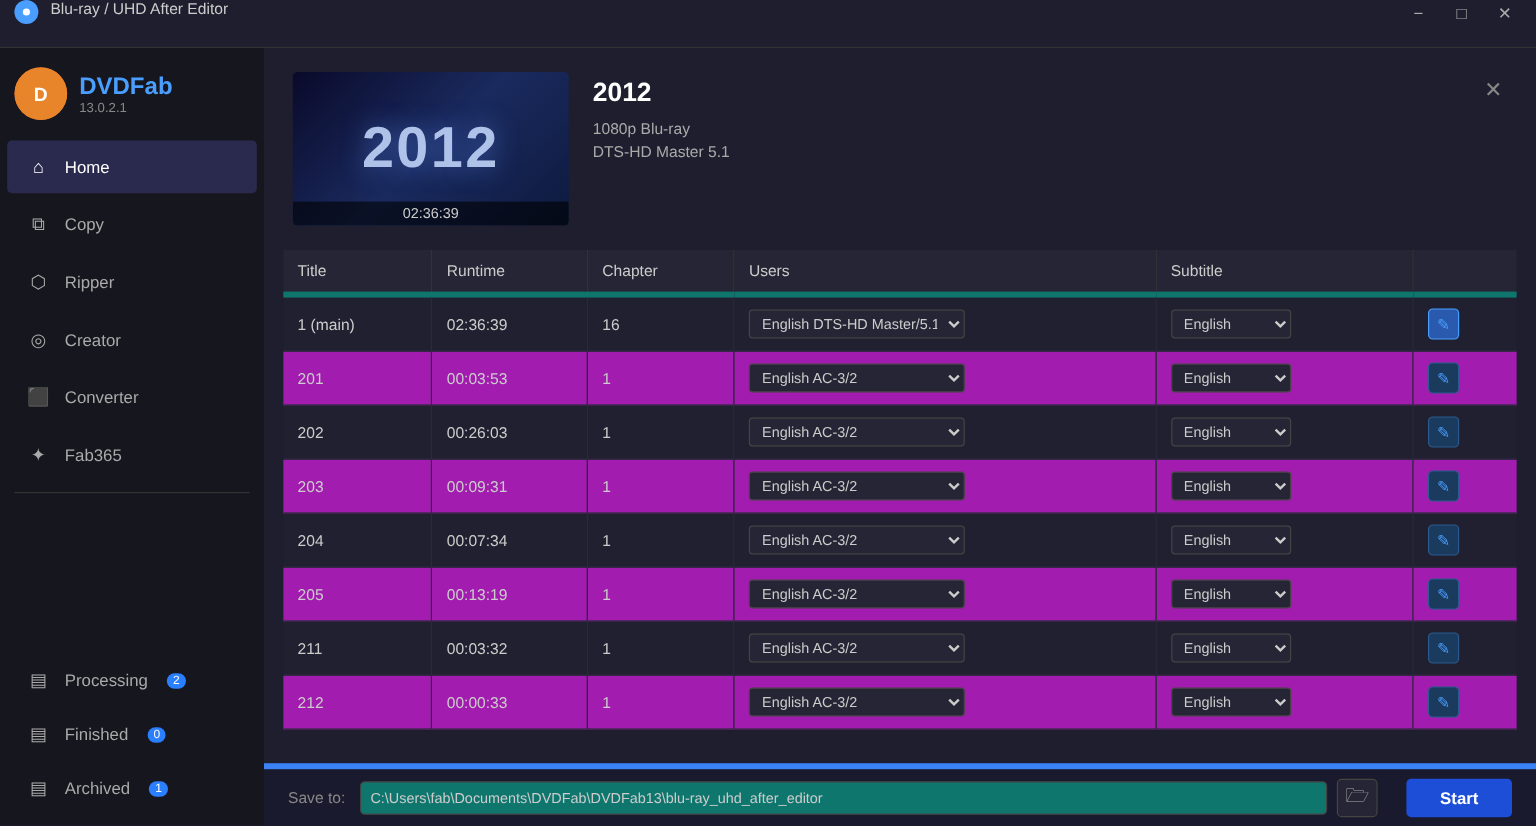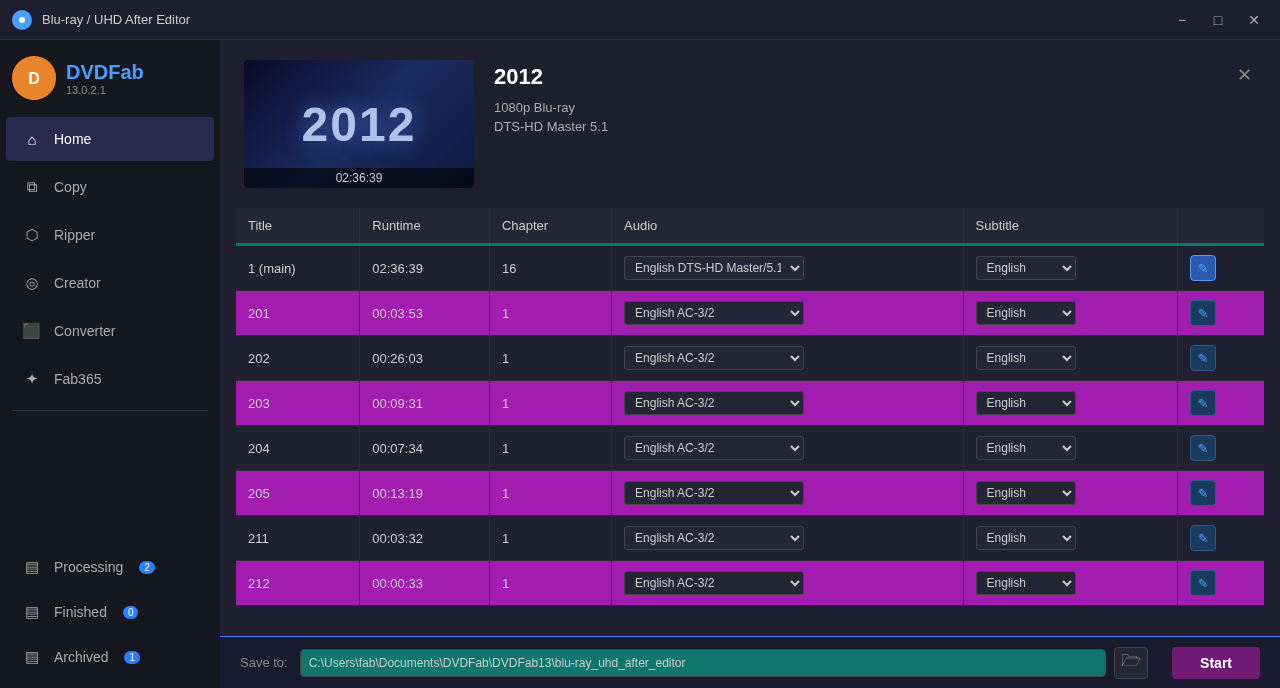--- a/index.html
+++ b/index.html
@@ -11,21 +11,20 @@
       overflow: hidden;
       display: flex;
       flex-direction: column;
     }
 
     
     .titlebar {
       height: 40px;
       background: #1e1e2e;
       display: flex;
-      align-items: center;
       padding: 0 12px;
       flex-shrink: 0;
       border-bottom: 1px solid #333;
     }
     .titlebar-icon {
       width: 20px;
       height: 20px;
       background: #4a9eff;
       border-radius: 50%;
       margin-right: 10px;
@@ -247,21 +246,21 @@
       font-size: 13px;
     }
     thead tr {
       background: #252535;
     }
     thead th {
       color: #ccc;
       padding: 10px 12px;
       text-align: left;
       font-weight: 500;
-      border-bottom: 3px solid #0f766e;
+      border-bottom: 5px solid #0f766e;
       border-right: 1px solid #333;
     }
     thead th:last-child { border-right: none; }
 
     tbody tr {
       background: #a21caf;
       border-bottom: 1px solid #2a2a3a;
     }
     tbody tr:nth-child(odd) { background: #202030; }
 
@@ -308,21 +307,21 @@
     }
     .edit-btn.active {
       background: #2a5aae;
       border-color: #4a9eff;
     }
 
     
     .save-bar {
       height: 52px;
       background: #1a1a2e;
-      border-top: 1px solid #3b82f6;
+      border-top: 5px solid #3b82f6;
       display: flex;
       align-items: center;
       padding: 0 20px;
       gap: 12px;
       flex-shrink: 0;
     }
     .save-label {
       color: #888;
       font-size: 13px;
       white-space: nowrap;
@@ -349,21 +348,21 @@
       border: 1px solid #444;
       border-radius: 4px;
       color: #aaa;
       cursor: pointer;
       display: flex;
       align-items: center;
       justify-content: center;
       font-size: 16px;
     }
     .start-btn {
-      background: #701a75;
+      background: #1d4ed8;
       color: white;
       border: none;
       padding: 8px 28px;
       border-radius: 4px;
       font-size: 14px;
       font-weight: 600;
       cursor: pointer;
       margin-left: 12px;
     }
 
@@ -474,21 +473,21 @@
       <button class="close-btn">✕</button>
     </div>
 
     <div class="table-container">
       <table>
         <thead>
           <tr>
             <th>Title</th>
             <th>Runtime</th>
             <th>Chapter</th>
-            <th>Audio</th>
+            <th>Users</th>
             <th>Subtitle</th>
             <th></th>
           </tr>
         </thead>
         <tbody id="table-body">
         <tr>
     <td>1 (main)</td>
     <td>02:36:39</td>
     <td>16</td>
     <td>

